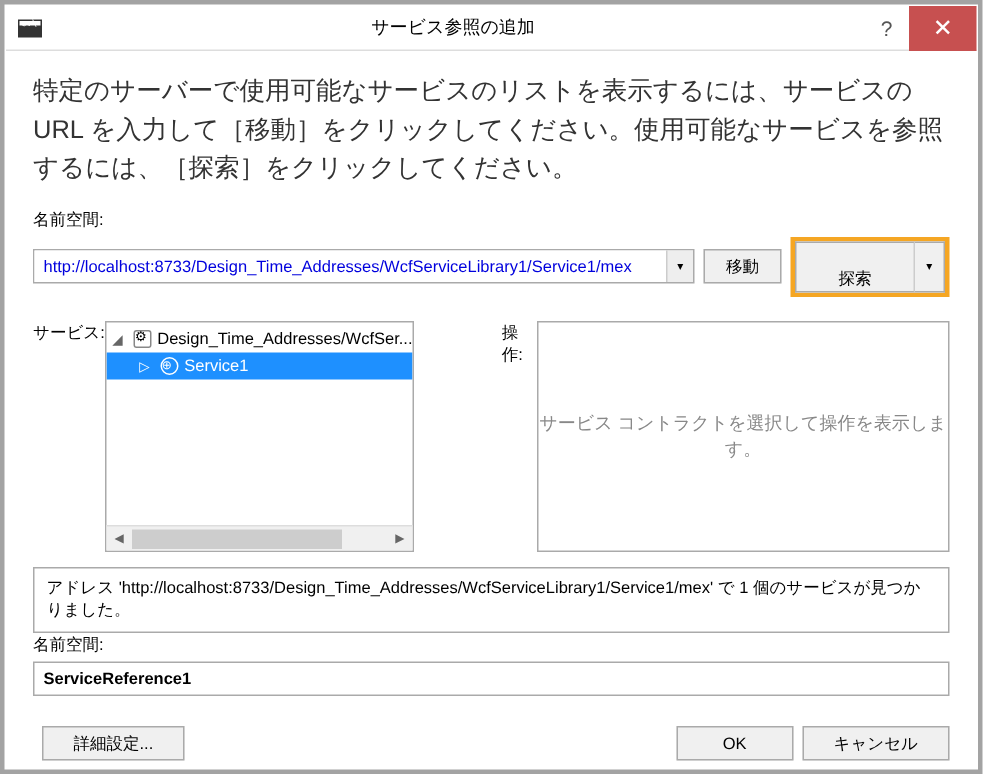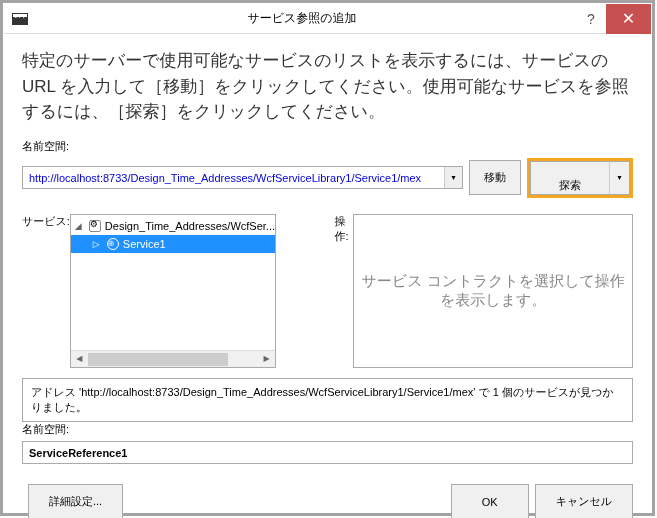--- a/index.html
+++ b/index.html
@@ -14,21 +14,21 @@
 .close-btn { width: 45px; height: 30px; background: #c75050; color: #fff; display: flex; align-items: center; justify-content: center; font-size: 16px; }
 
 .content { padding: 14px 18px; }
 .desc { font-size: 17px; line-height: 1.5; color: #333; margin-bottom: 14px; }
 .label { font-size: 11px; margin-bottom: 4px; }
 
 .address-row { display: flex; gap: 6px; align-items: center; margin-bottom: 16px; }
 .address-wrap { flex: 1; display: flex; border: 1px solid #aaa; height: 23px; }
 .address-input { flex: 1; border: none; padding: 0 6px; font-size: 11px; color: #0000dd; outline: none; background: #fff; }
 .dropdown-btn { width: 18px; background: #eee; border-left: 1px solid #ccc; display: flex; align-items: center; justify-content: center; }
-.btn { height: 35px; padding: 0 14px; border: 1px solid #aaa; background: #f0f0f0; font-size: 11px; cursor: pointer; }
+.btn { height: 23px; padding: 0 14px; border: 1px solid #aaa; background: #f0f0f0; font-size: 11px; cursor: pointer; }
 .discover-wrap { display: flex; border: 3px solid #f5a623; }
 .discover-btn { height: 23px; padding: 16px 28px; border: 1px solid #aaa; background: #f0f0f0; font-size: 11px; cursor: pointer; border-right: 1px solid #ccc; }
 .discover-drop { width: 20px; border: 1px solid #aaa; border-left: 0; background: #f0f0f0; display: flex; align-items: center; justify-content: center; }
 
 .panels { display: flex; gap: 14px; margin-bottom: 10px; }
 .panel-col { flex: 1; display: flex; }
 .panel-box { border: 1px solid #aaa; height: 154px; background: #fff; display: flex; flex-direction: column; }
 .tree { flex: 1; overflow: hidden; font-size: 11px; padding-top: 2px; }
 .tree-row { display: flex; align-items: center; height: 18px; padding-left: 4px; gap: 3px; }
 .tree-row.selected { background: #1e90ff; color: #fff; }
@@ -36,21 +36,21 @@
 .tree-row.selected .arrow { color: #fff; }
 .tree-icon { width: 14px; height: 12px; display: inline-flex; align-items: center; justify-content: center; }
 .gear { width: 12px; height: 12px; border: 1px solid #888; border-radius: 2px; position: relative; }
 .gear::after { content: "⚙"; font-size: 9px; position: absolute; top: -2px; left: 0; }
 .globe { width: 12px; height: 12px; border: 1px solid #888; border-radius: 50%; position: relative; font-size: 8px; }
 .tree-row.selected .globe { border-color: #fff; }
 .scrollbar-h { height: 17px; background: #f0f0f0; border-top: 1px solid #ddd; display: flex; }
 .sb-btn { width: 17px; display: flex; align-items: center; justify-content: center; font-size: 8px; color: #666; }
 .sb-track { flex: 1; position: relative; }
 .sb-thumb { position: absolute; left: 0; top: 2px; height: 13px; width: 140px; background: #cdcdcd; }
-.ops-placeholder { flex: 1; display: flex; align-items: center; justify-content: center; color: #888; font-size: 15px; text-align: center; }
+.ops-placeholder { flex: 1; display: flex; align-items: center; justify-content: center; color: #888; font-size: 12px; text-align: center; }
 
 .status-box { border: 1px solid #aaa; padding: 6px 8px; font-size: 11px; line-height: 1.4; min-height: 32px; }
 .ns-input { width: 100%; height: 23px; border: 1px solid #aaa; padding: 0 6px; font-size: 11px; margin-bottom: 20px; font-weight: bold; }
 .bottom-row { display: flex; align-items: center; }
 .bottom-row .spacer { flex: 1; }
 .bottom-row .btn { padding: 0 20px; margin-left: 6px; }
 .adv-btn { padding: 0 20px; }
 .chev-down { font-size: 8px; }
 .border { border: 3px solid #a3a3a3; padding: 1px; }
 </style>

